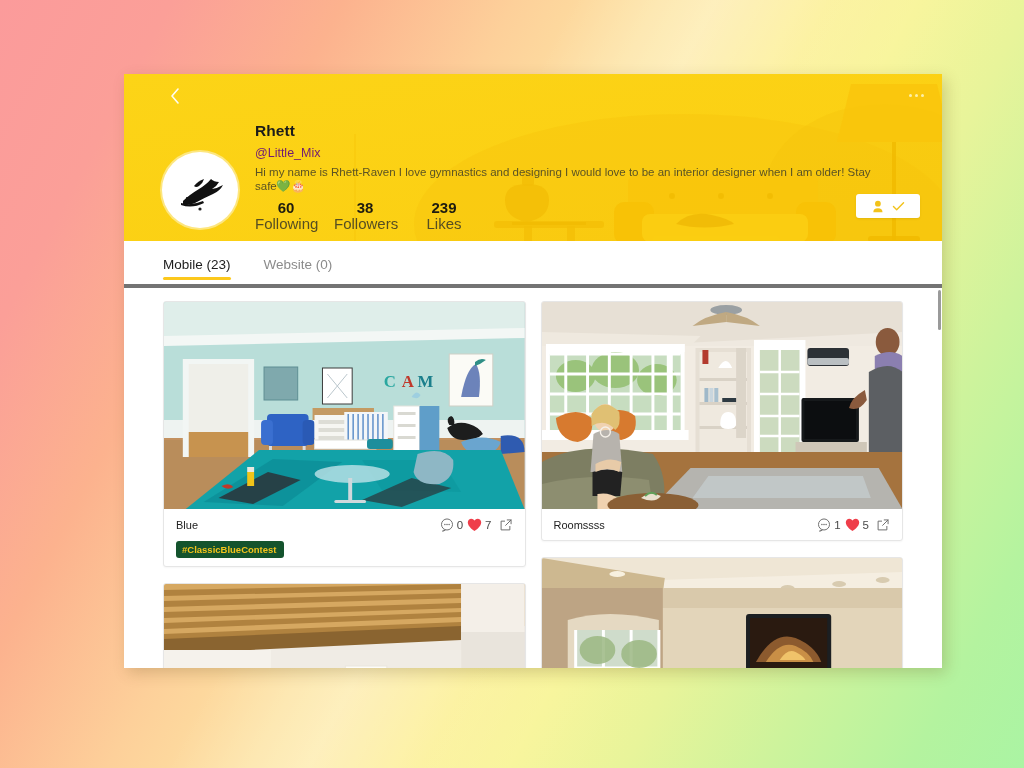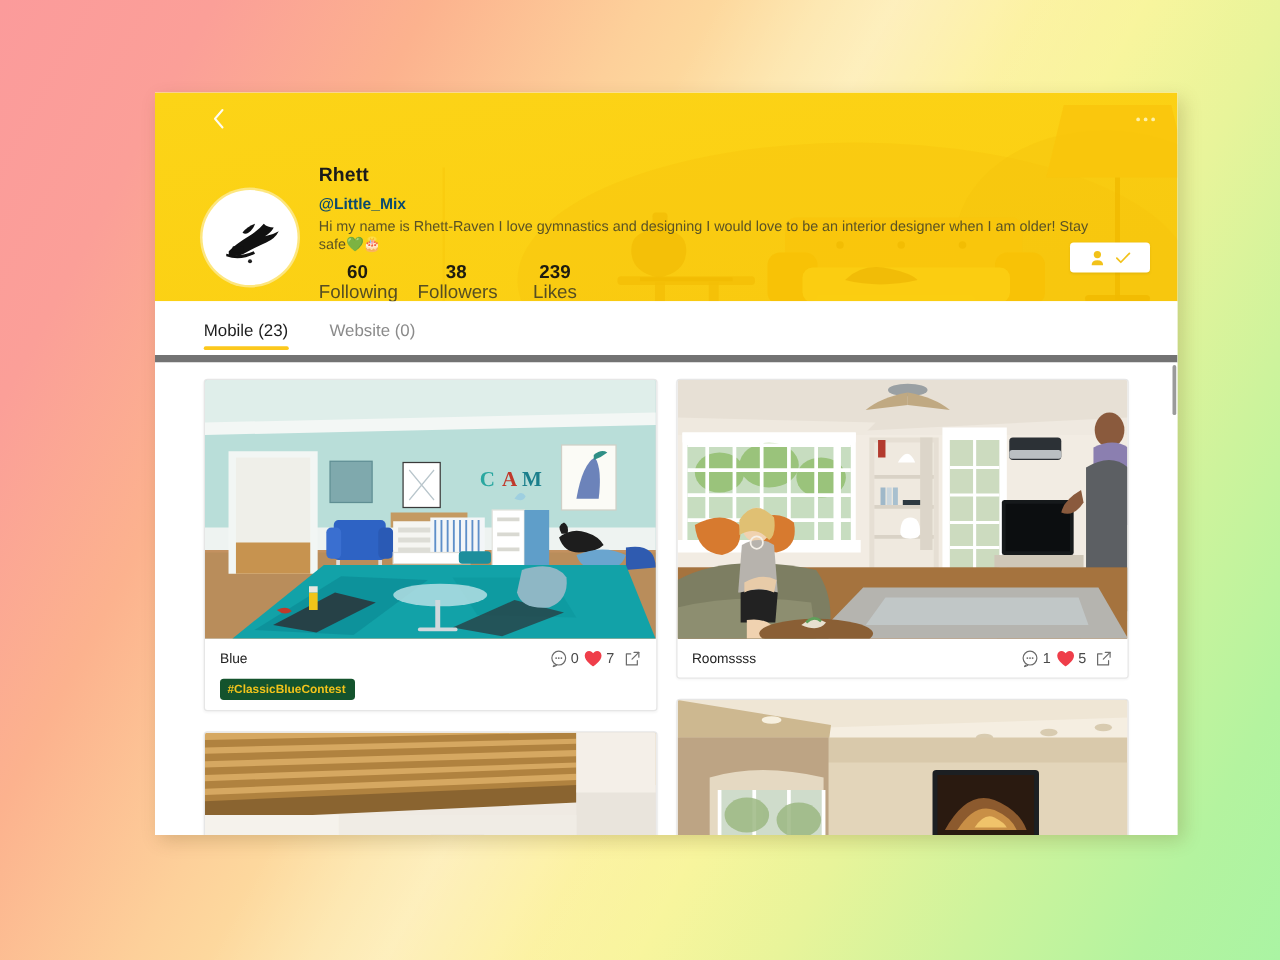--- a/index.html
+++ b/index.html
@@ -98,35 +98,35 @@
     box-shadow: 0 0 0 2px rgba(255,255,255,0.45);
     z-index: 4;
     display: flex;
     align-items: center;
     justify-content: center;
     overflow: hidden;
   }
 
   .profile-info {
     position: absolute;
-    left: 131px; top: 58px;
+    left: 131px; top: 48px;
     right: 20px;
     z-index: 4;
   }
   .display-name {
     font-size: 15.5px;
     font-weight: bold;
     color: #1b1b1b;
     letter-spacing: .1px;
     margin-bottom: 6px;
   }
   .handle {
     font-size: 12.5px;
-    font-weight: bold;
-    color: #0c4a6e;
+    font-weight: normal;
+    color: #701a75;
     margin-bottom: 5px;
   }
   .bio {
     font-size: 11.5px;
     line-height: 14px;
     color: #5b5324;
     max-width: 630px;
     margin-bottom: 6px;
   }
   .stats {
@@ -162,21 +162,21 @@
     z-index: 6;
     cursor: pointer;
     box-shadow: 0 1px 2px rgba(120,95,10,0.15);
   }
 
   
   .tabbar {
     position: relative;
     height: 43px;
     background: #ffffff;
-    border-bottom: 6px solid #737373;
+    border-bottom: 4px solid #737373;
     display: flex;
     align-items: center;
     padding-left: 39px;
     gap: 33px;
   }
   .tab {
     position: relative;
     font-size: 13.5px;
     color: #8b8b8b;
     height: 43px;

